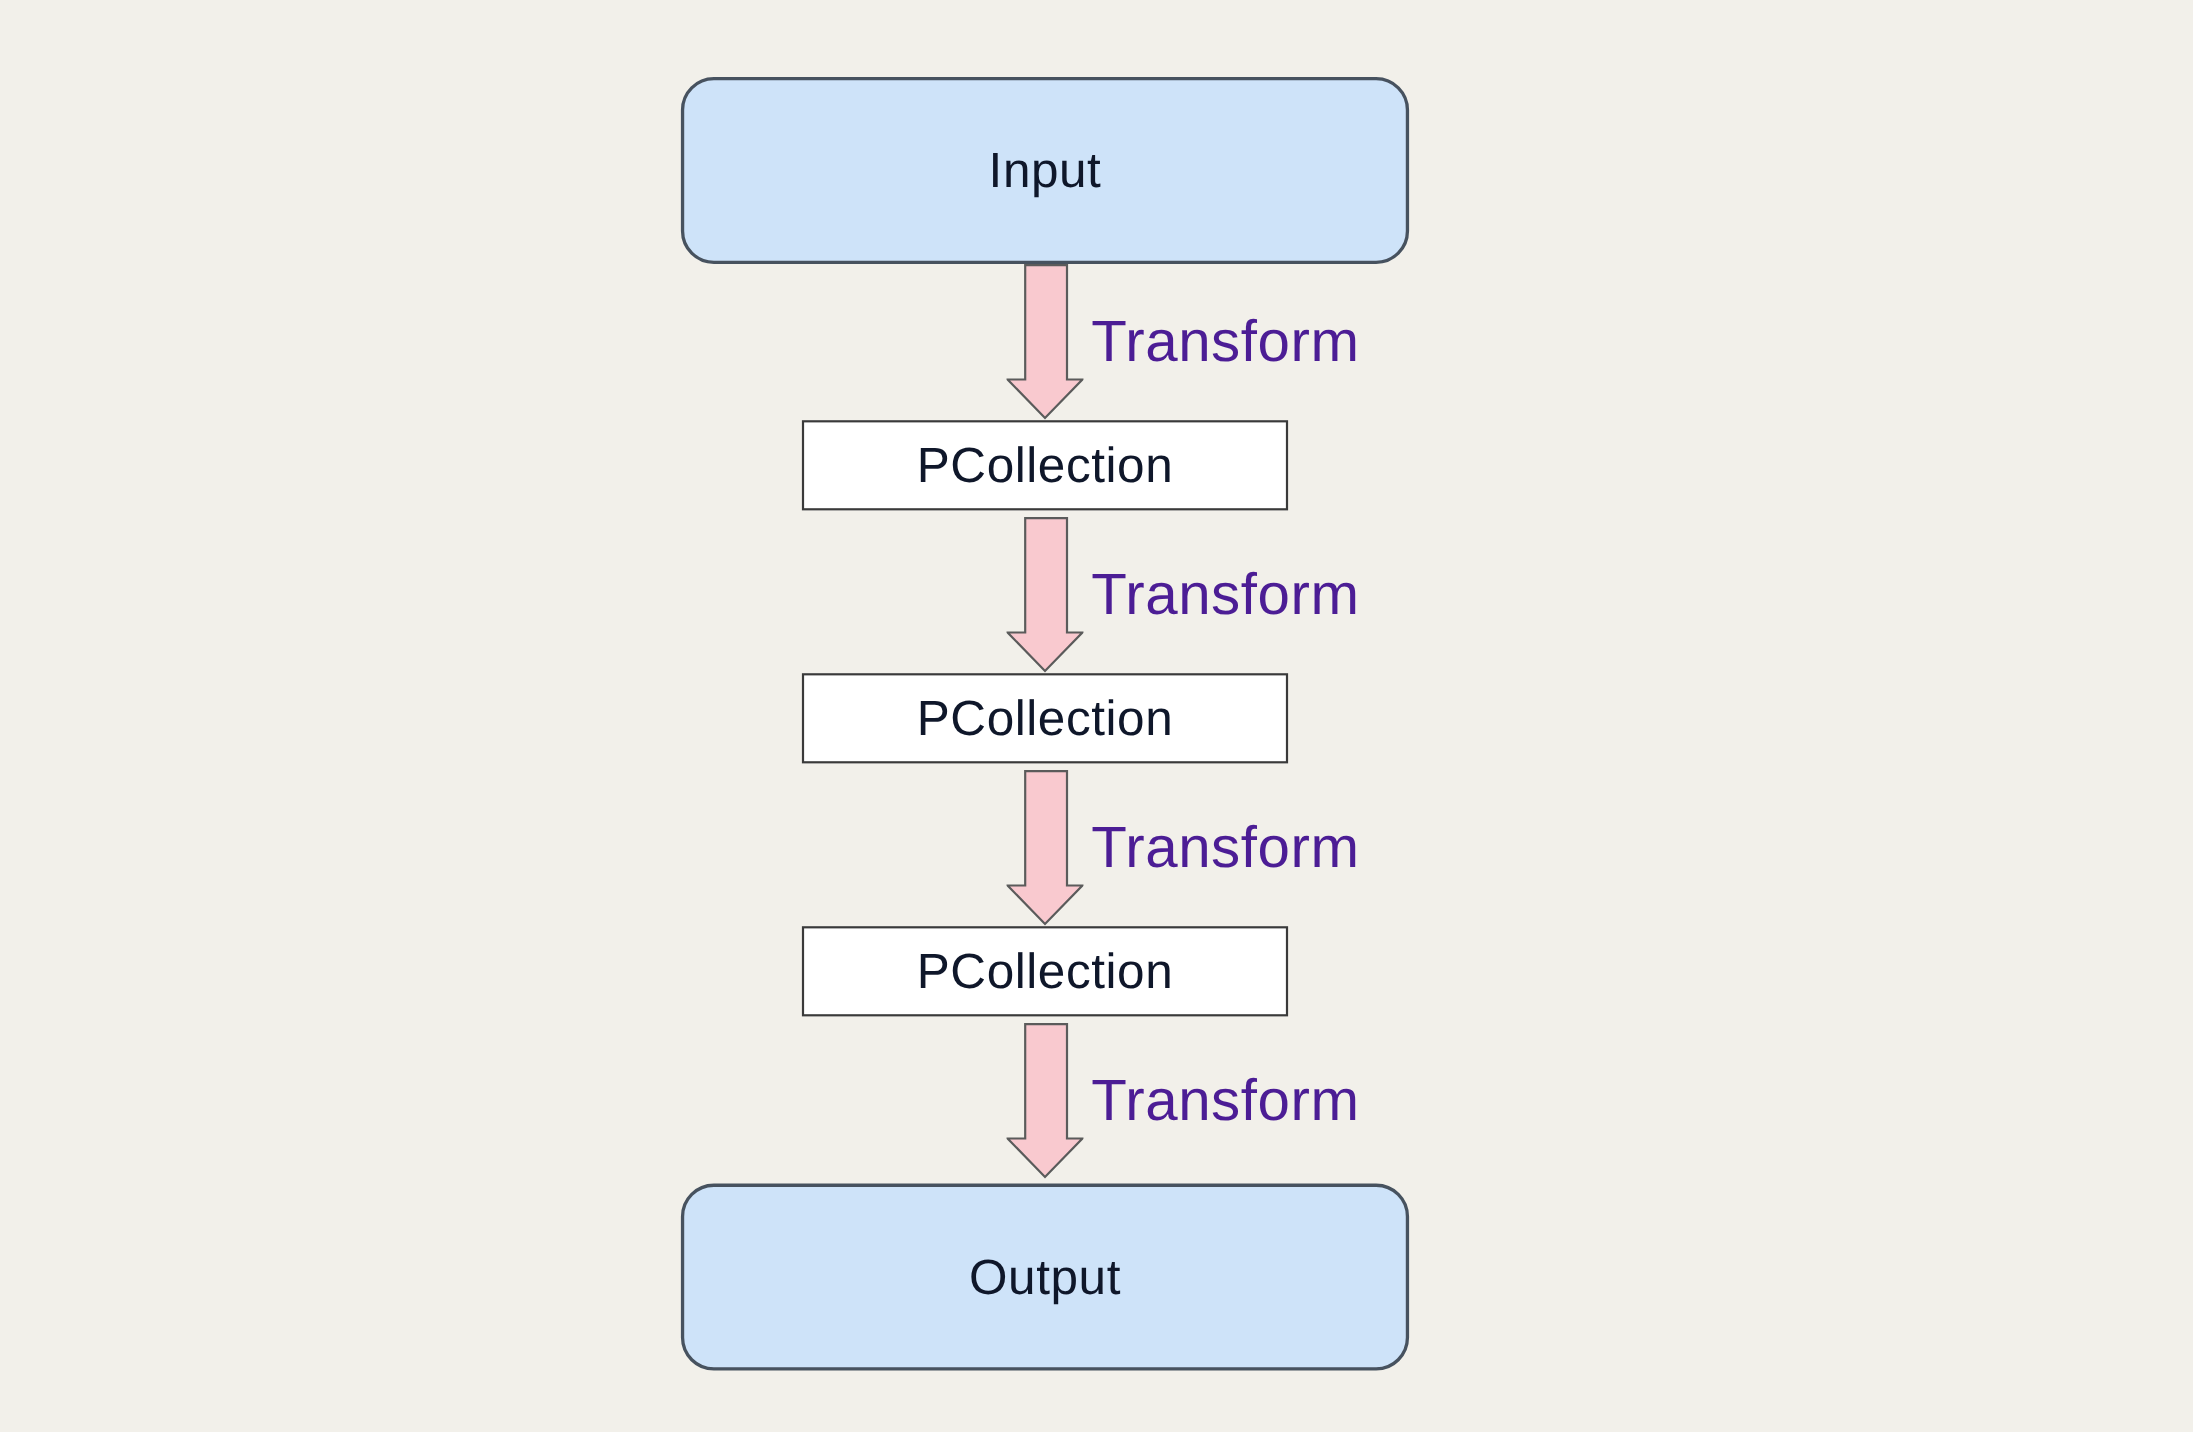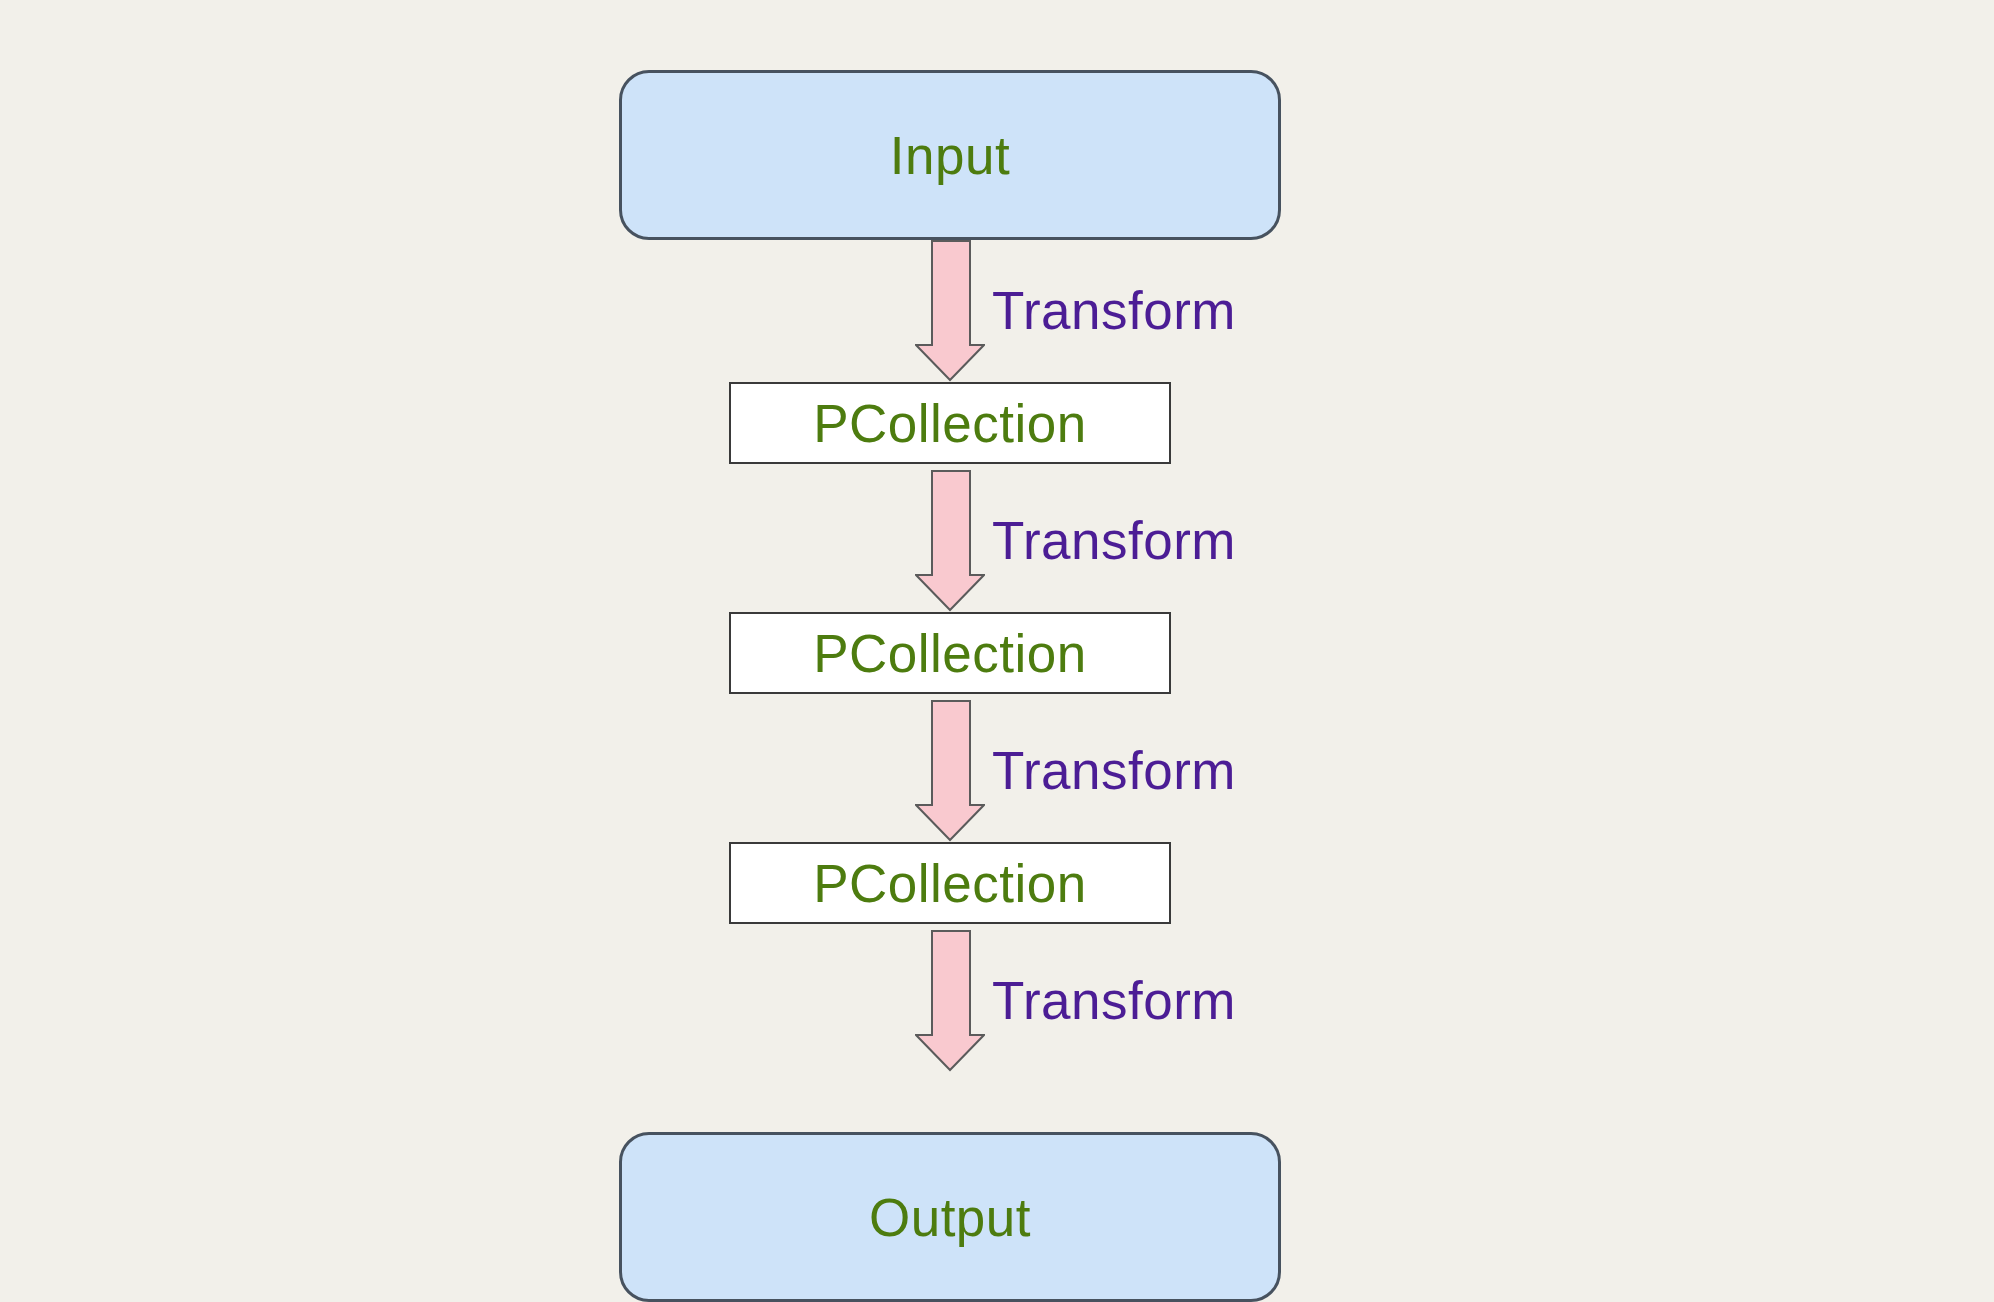--- a/index.html
+++ b/index.html
@@ -12,35 +12,35 @@
     width: 1994px;
     height: 1302px;
     background: #f2f0ea;
     overflow: hidden;
   }
   .node {
     position: absolute;
     display: flex;
     align-items: center;
     justify-content: center;
-    font-size: 53px;
-    color: #4d7c0f;
+    font-size: 45px;
+    color: #0f172a;
     box-sizing: border-box;
     letter-spacing: 0.5px;
   }
   .terminal {
     left: 619px;
     width: 662px;
     height: 170px;
     background: #cee3f9;
     border: 3px solid #47525f;
     border-radius: 30px;
   }
   .terminal.input  { top: 70px; }
-  .terminal.output { top: 1132px; }
+  .terminal.output { top: 1076px; }
   .process {
     left: 729px;
     width: 442px;
     height: 82px;
     background: #ffffff;
     border: 2px solid #3a3a3a;
   }
   .process.p1 { top: 382px; }
   .process.p2 { top: 612px; }
   .process.p3 { top: 842px; }

